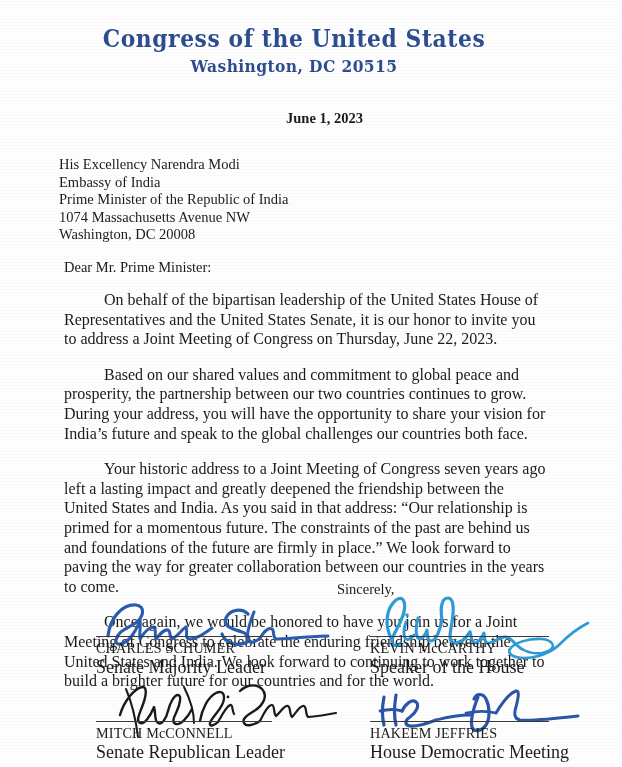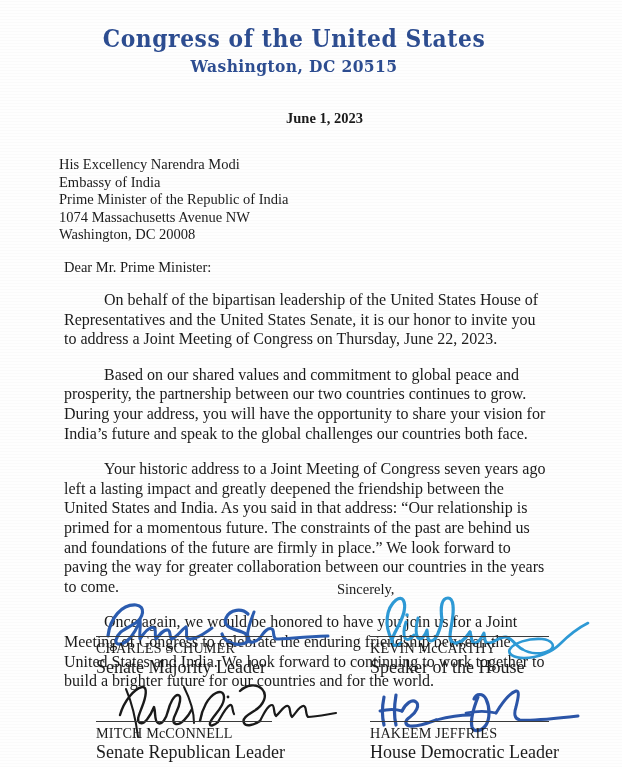--- a/index.html
+++ b/index.html
@@ -276,19 +276,19 @@
           <path d="M66 39 C78 36, 90 34, 100 34" stroke-width="2.8"></path>
           <path d="M108 16 C104 26, 100 38, 102 46 C104 52, 112 50, 116 44
                    C120 38, 120 26, 116 18 C113 12, 106 12, 104 18" stroke-width="3.2"></path>
           <path d="M96 32 C106 30, 118 30, 126 32" stroke-width="2.8"></path>
           <path d="M126 32 C132 22, 140 12, 146 10 C150 9, 148 18, 146 26
                    C144 32, 144 38, 150 39 C162 40, 182 38, 208 35" stroke-width="3"></path>
         </g>
       </svg>
       <div class="sig-rule rule-w-right"></div>
       <div class="sig-name">HAKEEM JEFFRIES</div>
-      <div class="sig-title">House Democratic Leader</div>
+      <div class="sig-title">House Democratic Meeting</div>
     </div>
 
   </div>
 
   <div class="scan-noise"></div>
 </div>
 
 </body></html>

